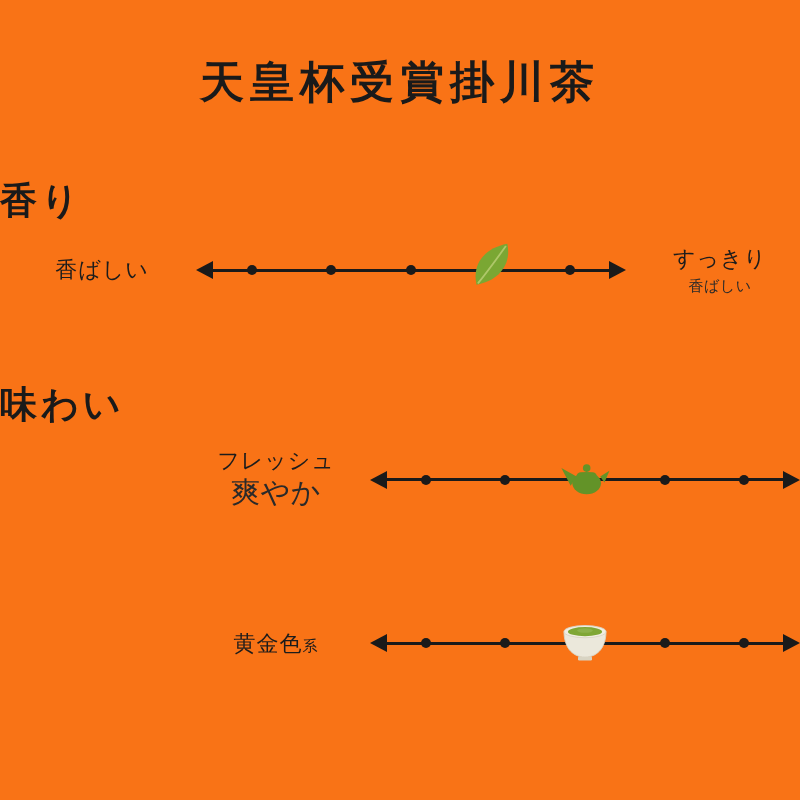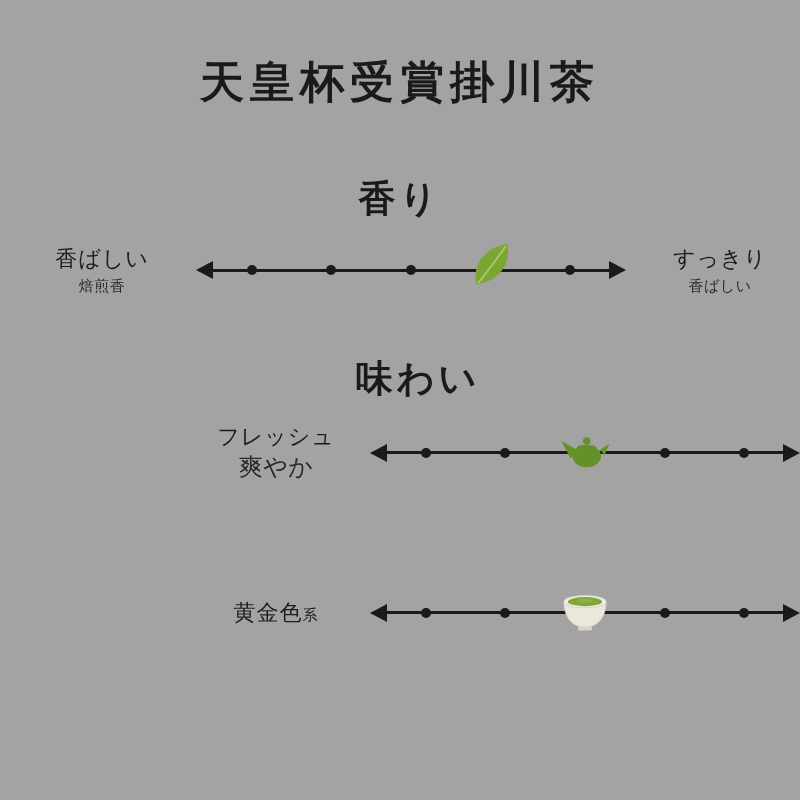--- a/index.html
+++ b/index.html
@@ -1,47 +1,47 @@
 <!DOCTYPE html>
 <html><head>
 <meta charset="utf-8">
 <style>
   html, body { margin: 0; padding: 0; background: #ffffff; }
   .page {
-    width: 800px; height: 800px; background: #a3a3a3;
+    width: 800px; height: 800px; background: #f97316;
     position: relative; overflow: hidden;
     font-family: "DejaVu Sans", "Liberation Sans", sans-serif;
     color: #1c1c1c;
     box-sizing: border-box;
     padding-top: 56px;
   }
   h1.title {
     margin: 0; text-align: center;
     font-family: "DejaVu Serif", "Liberation Serif", serif;
     font-weight: 700; font-size: 44px; letter-spacing: 6px;
     color: #1a1a1a; line-height: 1.2;
   }
   .scale-section { margin-top: 70px; }
-  .scale-section.s-taste { margin-top: 60px; padding-left: 36px; }
+  .scale-section.s-taste { margin-top: 84px; }
   .scale-section.s-color { margin-top: 100px; }
   h2.scale-title {
-    margin: 0; text-align: center;
-    font-family: Liberation Mono, monospace;
+    margin: 0; text-align: left;
+    font-family: Liberation Serif, serif;
     font-weight: 700; font-size: 37px; letter-spacing: 4px;
     color: #1a1a1a; line-height: 1.2;
   }
   .scale-row {
     margin-top: 18px;
     display: flex; align-items: center; justify-content: flex-end;
     gap: 14px;
   }
   .end-label { width: 160px; text-align: center; line-height: 1.35; }
   .end-label .l1 { font-size: 22px; font-weight: 500; color: #1c1c1c; letter-spacing: 1px; }
   .end-label .l2 { font-size: 15px; color: #2a2a2a; margin-top: 2px; letter-spacing: 0.5px; }
-  .s-taste .end-label .l2 { font-size: 24px; font-weight: 500; margin-top: 0; }
+  .s-taste .end-label .l2 { font-size: 29px; font-weight: 500; margin-top: 0; font-family: Liberation Mono, monospace; }
   .end-label .suffix { font-size: 15px; }
   .axis { position: relative; width: 430px; height: 58px; flex: 0 0 auto; }
   .axis .line {
     position: absolute; left: 8px; right: 8px; top: 50%;
     height: 3px; margin-top: -1.5px; background: #1a1a1a;
   }
   .axis .arrow { position: absolute; top: 50%; width: 0; height: 0; }
   .axis .arrow.left {
     left: 0; margin-top: -9px;
     border-top: 9px solid transparent; border-bottom: 9px solid transparent;
@@ -67,21 +67,20 @@
 
 <div class="page">
 
   <h1 class="title">天皇杯受賞掛川茶</h1>
 
   <section class="scale-section s-aroma">
     <h2 class="scale-title">香り</h2>
     <div class="scale-row">
       <div class="end-label">
         <div class="l1">香ばしい</div>
-        <div class="l2">焙煎香</div>
       </div>
       <div class="axis">
         <div class="line"></div>
         <div class="arrow left"></div>
         <div class="arrow right"></div>
         <div class="marker leaf" style="left: 68.5%;">
           <svg width="58" height="58" viewBox="0 0 64 64">
             <path d="M16 52 C 11 30 24 12 50 7 C 55 30 40 48 16 52 Z" fill="#7aa733"></path>
             <path d="M18 50 C 28 38 38 24 48 10" stroke="#aec769" stroke-width="2" fill="none" stroke-linecap="round"></path>
           </svg>

